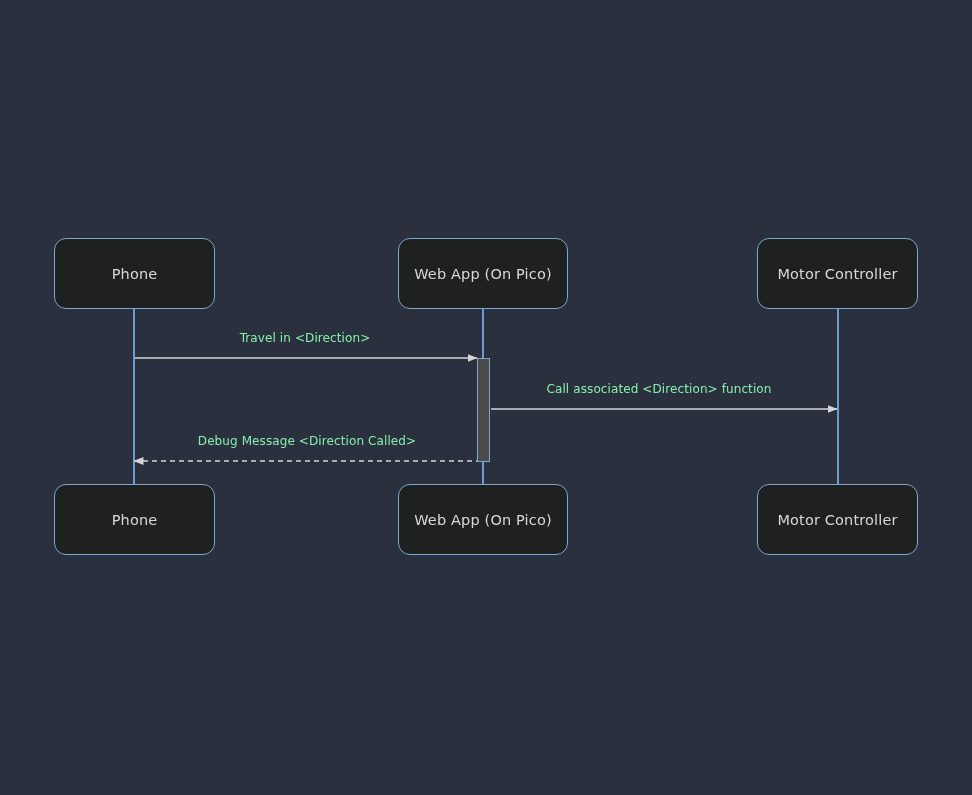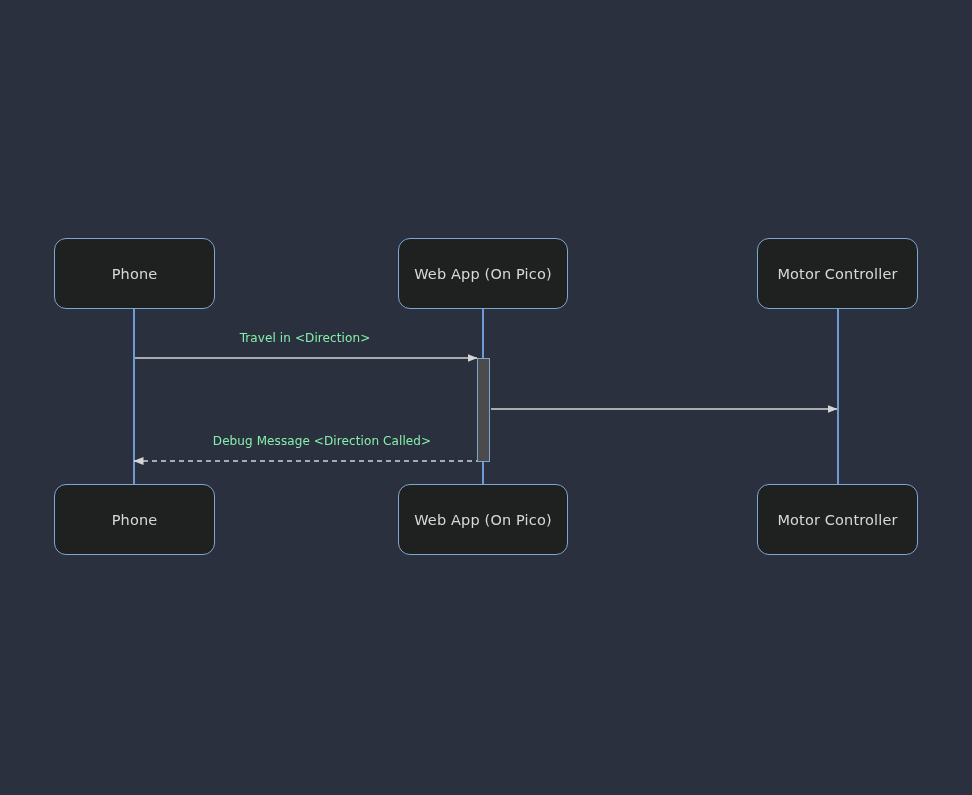--- a/index.html
+++ b/index.html
@@ -108,16 +108,17 @@
   <div class="participant-box" style="left:398px; top:484px; width:170px; height:71px;">
     <span>Web App (On Pico)</span>
   </div>
 
   <div class="participant-box" style="left:757px; top:484px; width:161px; height:71px;">
     <span>Motor Controller</span>
   </div>
 
   <div class="msg-label" style="left:305px; top:331px;">Travel in &lt;Direction&gt;</div>
 
+  <div class="msg-label" style="left:659px; top:382px;">Call associated &lt;Direction&gt; function</div>
 
-  <div class="msg-label" style="left:322px; top:434px;">Debug Message &lt;Direction Called&gt;</div>
+  <div class="msg-label" style="left:307px; top:434px;">Debug Message &lt;Direction Called&gt;</div>
 
 </div>
 
 </body></html>

